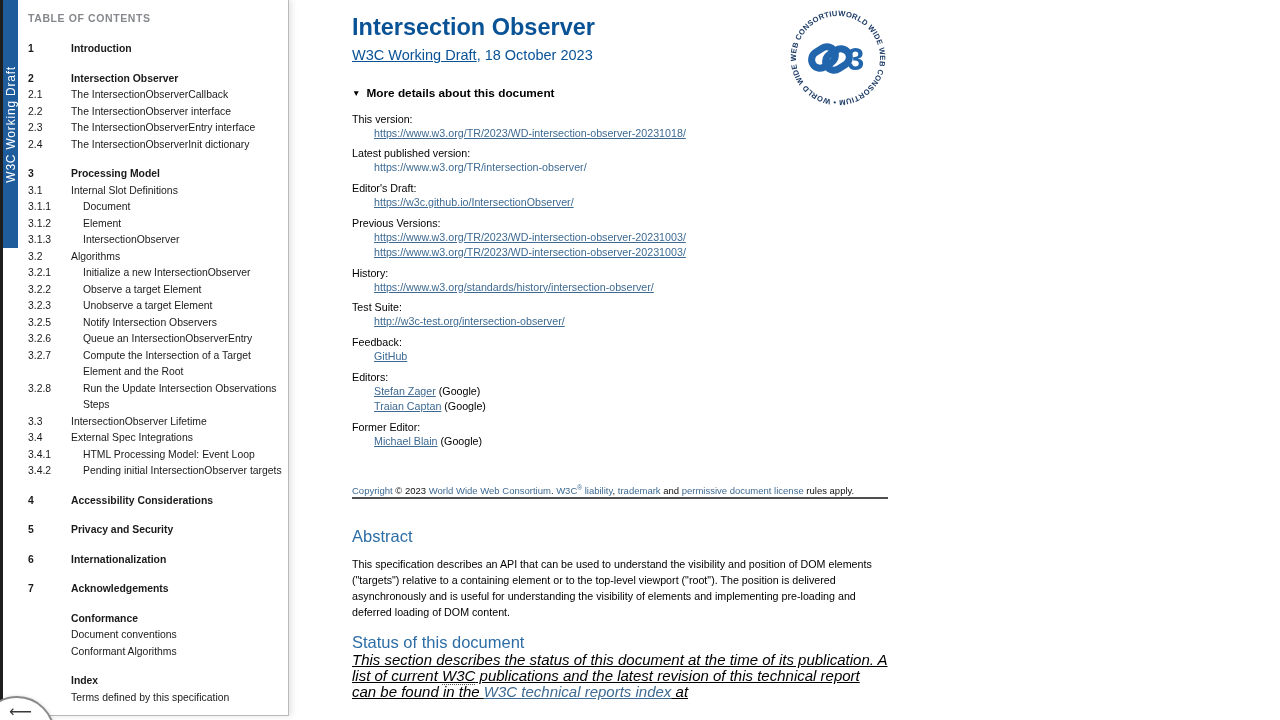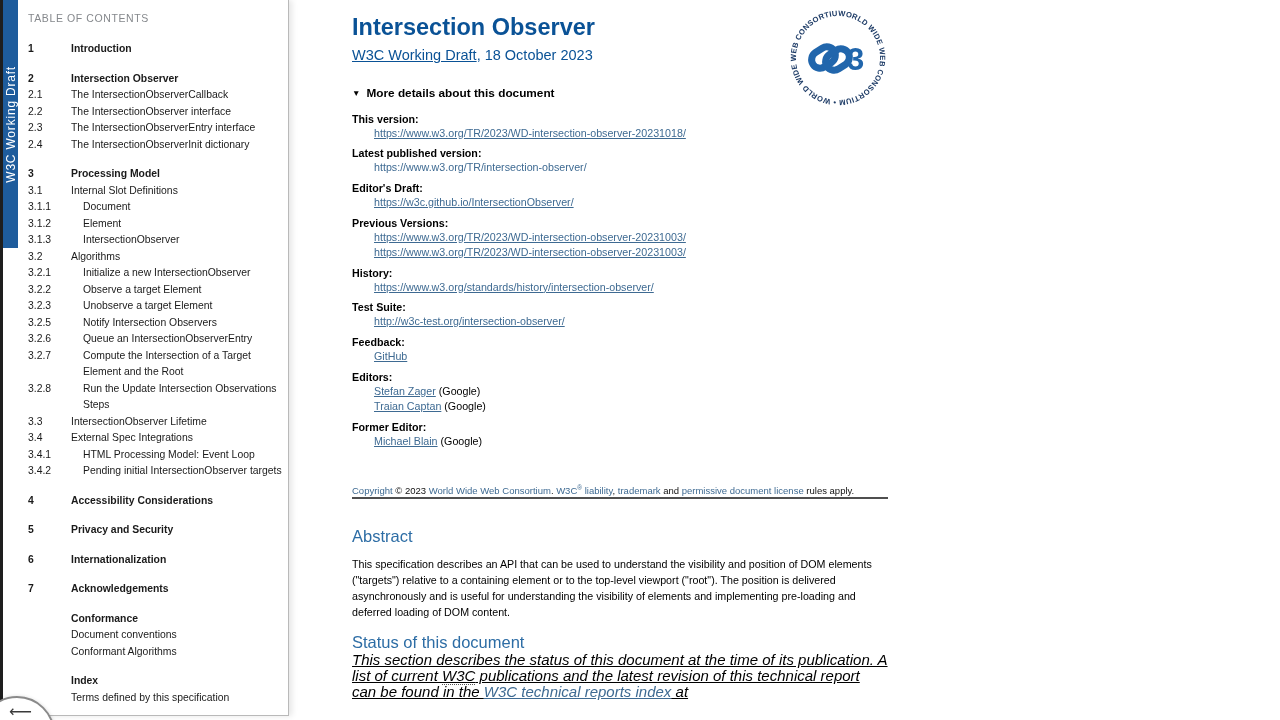--- a/index.html
+++ b/index.html
@@ -11,21 +11,21 @@
   
   #left-strip{position:absolute;left:0;top:0;width:3px;height:720px;background:#1f1f1f;}
   #ribbon{position:absolute;left:3px;top:0;width:15px;height:248px;background:#1e5c9c;
     display:flex;align-items:center;justify-content:center;z-index:3;}
   #ribbon span{writing-mode:vertical-rl;transform:rotate(180deg);color:#fff;
     font-size:12px;letter-spacing:0.8px;white-space:nowrap;}
   
   #toc-panel{position:absolute;left:3px;top:0;width:286px;height:716px;background:#fff;
     border-right:1px solid #b9b9b9;border-bottom:1px solid #b9b9b9;box-sizing:border-box;
     padding:12px 2px 0 25px;box-shadow:3px 0 6px rgba(0,0,0,0.10);z-index:2;}
-  #toc-heading{font-size:10.5px;font-weight:normal;color:#85888c;letter-spacing:0.6px;margin:0 0 17px 0;}
+  #toc-heading{font-size:10.5px;font-weight:bold;color:#85888c;letter-spacing:0.6px;margin:0 0 17px 0;}
   .toc-row{display:flex;font-size:10.4px;line-height:16.5px;color:#1a1a1a;cursor:pointer;}
   .toc-row.gap{margin-top:13px;}
   .toc-row.bold{font-weight:bold;}
   .toc-num{width:43px;flex:none;}
   .toc-label{flex:1;}
   .lvl3 .toc-label{padding-left:12px;}
   
   #back-btn{position:absolute;left:-21px;top:696px;width:76px;height:76px;border-radius:50%;
     background:#fff;border:2px solid #8a8a8a;box-sizing:border-box;z-index:5;
     box-shadow:0 1px 4px rgba(0,0,0,0.2);cursor:pointer;}
@@ -33,21 +33,21 @@
   
   #main{position:absolute;left:352px;top:0;width:536px;height:720px;}
   #doc-title{position:absolute;top:14px;left:0;margin:0;font-size:23.5px;font-weight:bold;color:#0a5296;}
   #doc-subtitle{position:absolute;top:47px;left:0;font-size:14.5px;color:#0a5296;}
   #doc-subtitle a{color:#0a5296;text-decoration:underline;cursor:pointer;}
   #w3c-logo{position:absolute;left:788px;top:8px;width:100px;height:100px;cursor:pointer;}
   #details-summary{position:absolute;top:86px;left:0;font-size:11.8px;font-weight:bold;cursor:pointer;}
   #details-summary .marker{font-size:8.5px;margin-right:6px;vertical-align:1.5px;}
   #metadata{position:absolute;top:106px;left:0;width:536px;}
   #metadata dl{margin:0;}
-  #metadata dt{font-size:10.7px;font-weight:bold;line-height:14px;margin-top:5.5px;}
+  #metadata dt{font-size:10.7px;font-weight:normal;line-height:14px;margin-top:5.5px;}
   #metadata dd{margin:0 0 0 22px;font-size:10.7px;line-height:15.2px;}
   a.lnk{color:#3e6a92;cursor:pointer;}
   a.lnk.u{text-decoration:underline;}
   a.lnk.nu{text-decoration:none;}
   .suffix{color:#000;}
   #copyright{position:absolute;top:471px;left:0;font-size:9.5px;line-height:13px;color:#111;}
   #copyright a{color:#3e6a92;cursor:pointer;}
   #copyright sup{font-size:6.5px;}
   #rule{position:absolute;top:497px;left:0;width:536px;border-top:2px solid #4f4f4f;}
   .sec-h{position:absolute;left:0;margin:0;font-size:16.5px;font-weight:400;color:#2d6da5;}

